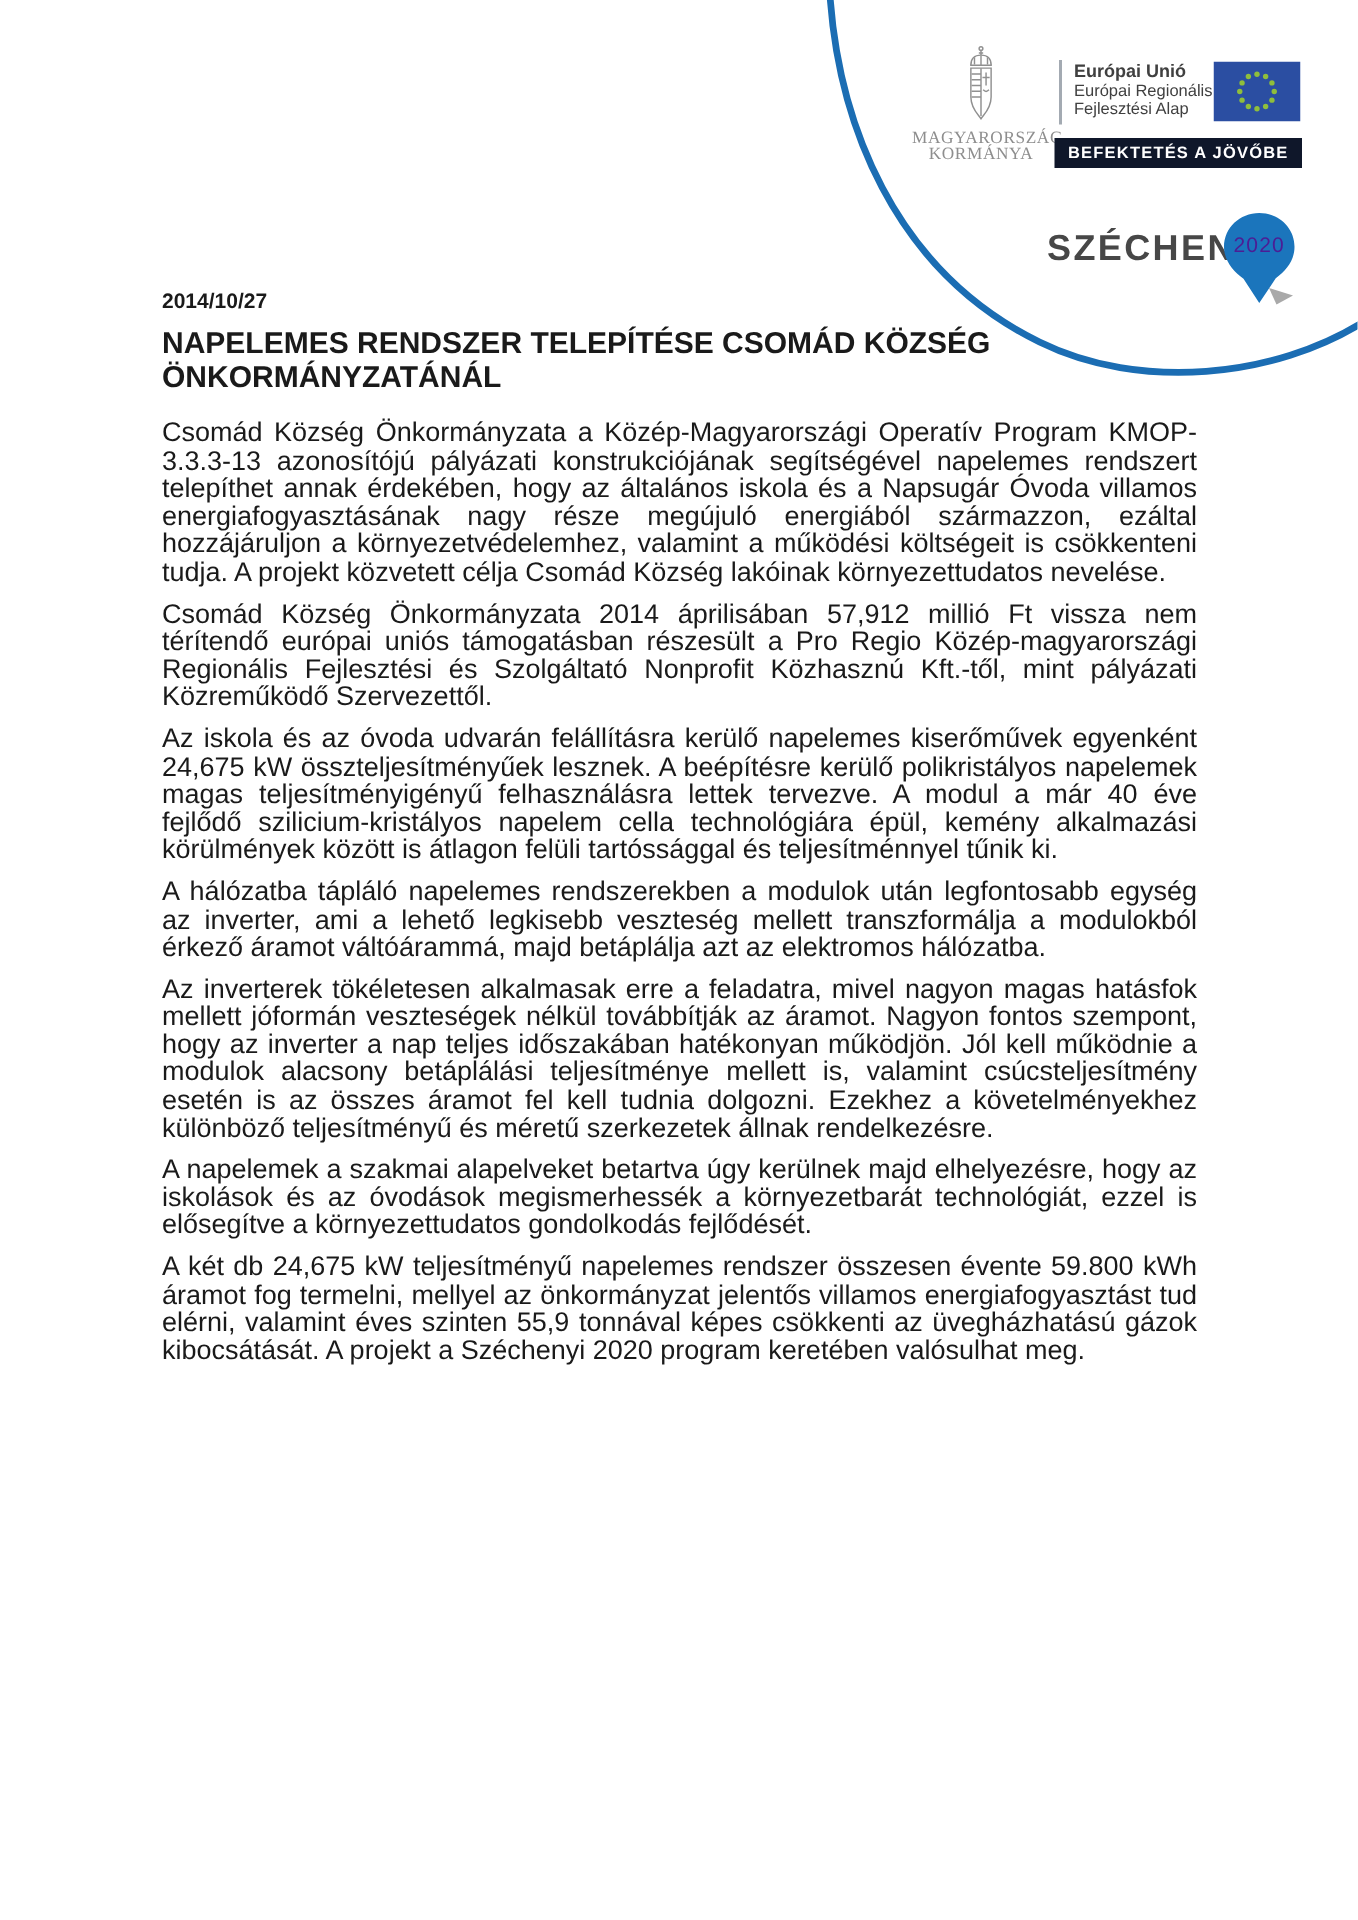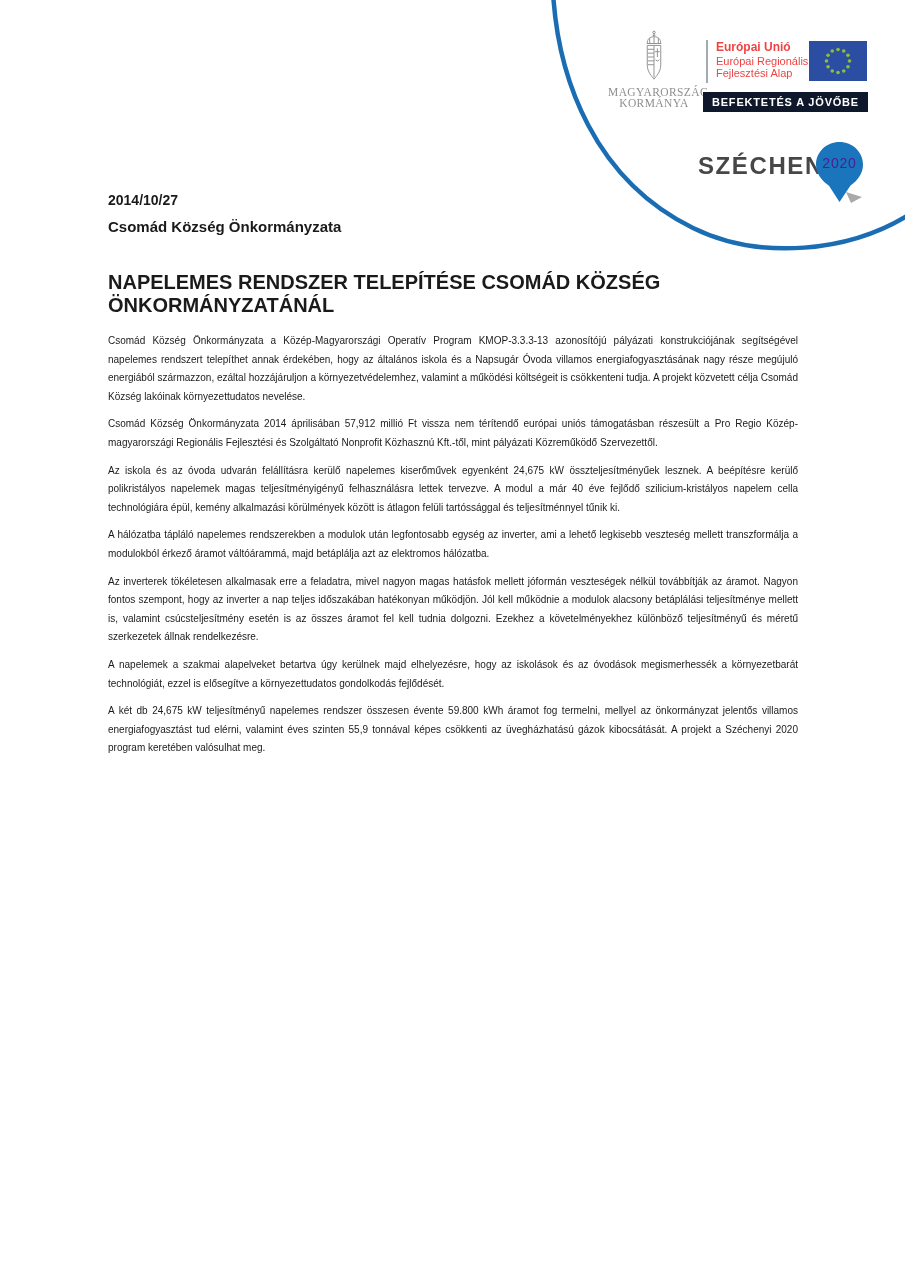--- a/index.html
+++ b/index.html
@@ -11,21 +11,21 @@
   
   .arc-svg { position:absolute; left:0; top:0; }
 
   .gov-logo { position:absolute; left:608px; top:30px; width:92px; text-align:center; }
   .gov-logo svg { display:block; margin:0 auto 3px auto; }
   .gov-name { font-family:"Liberation Serif", serif; font-size:11.5px; line-height:11px;
               letter-spacing:0.4px; color:#8E8E8E; }
 
   .logo-divider { position:absolute; left:706px; top:40px; width:2px; height:43px; background:#A3AAB2; }
 
-  .eu-block { position:absolute; left:716px; top:41px; color:#ef4444; }
+  .eu-block { position:absolute; left:716px; top:41px; color:#404040; }
   .eu-line1 { font-weight:bold; font-size:12px; line-height:13.5px; }
   .eu-line  { font-size:11px; line-height:12.5px; }
 
   .eu-flag { position:absolute; left:809px; top:41px; }
 
   .invest-banner { position:absolute; left:703px; top:92px; width:165px; height:20px;
     background:#0f172a; color:#ffffff; font-weight:bold; font-size:11px; letter-spacing:0.8px;
     display:flex; align-items:center; justify-content:center; white-space:nowrap; }
 
   .sz-text { position:absolute; left:698px; top:152px; font-size:24px; font-weight:bold;
@@ -34,21 +34,21 @@
   .sz-year { position:absolute; left:815px; top:155px; width:49px; text-align:center;
              color:#4c1d95; font-size:14px; letter-spacing:0.8px; }
 
   
   .content { position:absolute; left:108px; top:192px; width:690px; color:#1A1A1A; }
   .doc-date { font-size:14px; margin:0 0 10px 0;font-weight:bold; }
   .doc-org  { font-size:15px; font-weight:bold; margin:0 0 36px 0; }
   .doc-title{ font-size:30px; font-weight:bold; color:#2750A8; letter-spacing:0.3px; margin:0 0 13px 0; }
   .doc-headline { font-size:20px; font-weight:bold; margin:0 0 15px 0; }
   .doc-subhead  { font-size:15.5px; font-weight:bold; line-height:19.5px; text-align:justify; margin:0 0 40px 0; }
-  .paras p { font-size:10px; line-height:18.6px; text-align:justify; margin:0 0 9px 0; }
+  .paras p { font-size:18px; line-height:18.6px; text-align:justify; margin:0 0 9px 0; }
 </style>
 </head>
 <body>
 
 <svg class="arc-svg" width="905" height="270" viewBox="0 0 905 270">
   <path d="M553 -8 C558 80 595 180 693 228 C760 261 850 252 910 214" stroke="#1B6DB3" stroke-width="4.5" fill="none" stroke-linecap="round"></path>
 </svg>
 
 <div class="gov-logo">
   <svg width="26" height="54" viewBox="0 0 26 56">
@@ -99,21 +99,20 @@
 
 <div class="sz-text">SZÉCHENYI</div>
 <svg class="sz-pin" width="52" height="64" viewBox="0 0 52 64">
   <path d="M31 51 L47 56 L36 62 Z" fill="#A9A9A9"></path>
   <path d="M24.5 1 C37.5 1 48 11 48 23.5 C48 32.5 42.5 39.5 35.5 44.5 L24.5 61 L14 44.8 C7 39.8 1 32.5 1 23.5 C1 11 11.5 1 24.5 1 Z" fill="#1B75BC"></path>
 </svg>
 <div class="sz-year">2020</div>
 
 <div class="content">
   <p class="doc-date">2014/10/27</p>
-  <p class="doc-org">Csomád Község Önkormányzata</p>
   <h2 class="doc-headline">NAPELEMES RENDSZER TELEPÍTÉSE CSOMÁD KÖZSÉG ÖNKORMÁNYZATÁNÁL</h2>
   <div class="paras">
     <p>Csomád Község Önkormányzata a Közép-Magyarországi Operatív Program KMOP-3.3.3-13 azonosítójú pályázati konstrukciójának segítségével napelemes rendszert telepíthet annak érdekében, hogy az általános iskola és a Napsugár Óvoda villamos energiafogyasztásának nagy része megújuló energiából származzon, ezáltal hozzájáruljon a környezetvédelemhez, valamint a működési költségeit is csökkenteni tudja. A projekt közvetett célja Csomád Község lakóinak környezettudatos nevelése.</p>
     <p>Csomád Község Önkormányzata 2014 áprilisában 57,912 millió Ft vissza nem térítendő európai uniós támogatásban részesült a Pro Regio Közép-magyarországi Regionális Fejlesztési és Szolgáltató Nonprofit Közhasznú Kft.-től, mint pályázati Közreműködő Szervezettől.</p>
     <p>Az iskola és az óvoda udvarán felállításra kerülő napelemes kiserőművek egyenként 24,675 kW összteljesítményűek lesznek. A beépítésre kerülő polikristályos napelemek magas teljesítményigényű felhasználásra lettek tervezve. A modul a már 40 éve fejlődő szilicium-kristályos napelem cella technológiára épül, kemény alkalmazási körülmények között is átlagon felüli tartóssággal és teljesítménnyel tűnik ki.</p>
     <p>A hálózatba tápláló napelemes rendszerekben a modulok után legfontosabb egység az inverter, ami a lehető legkisebb veszteség mellett transzformálja a modulokból érkező áramot váltóárammá, majd betáplálja azt az elektromos hálózatba.</p>
     <p>Az inverterek tökéletesen alkalmasak erre a feladatra, mivel nagyon magas hatásfok mellett jóformán veszteségek nélkül továbbítják az áramot. Nagyon fontos szempont, hogy az inverter a nap teljes időszakában hatékonyan működjön. Jól kell működnie a modulok alacsony betáplálási teljesítménye mellett is, valamint csúcsteljesítmény esetén is az összes áramot fel kell tudnia dolgozni. Ezekhez a követelményekhez különböző teljesítményű és méretű szerkezetek állnak rendelkezésre.</p>
     <p>A napelemek a szakmai alapelveket betartva úgy kerülnek majd elhelyezésre, hogy az iskolások és az óvodások megismerhessék a környezetbarát technológiát, ezzel is elősegítve a környezettudatos gondolkodás fejlődését.</p>
     <p>A két db 24,675 kW teljesítményű napelemes rendszer összesen évente 59.800 kWh áramot fog termelni, mellyel az önkormányzat jelentős villamos energiafogyasztást tud elérni, valamint éves szinten 55,9 tonnával képes csökkenti az üvegházhatású gázok kibocsátását. A projekt a Széchenyi 2020 program keretében valósulhat meg.</p>
   </div>

